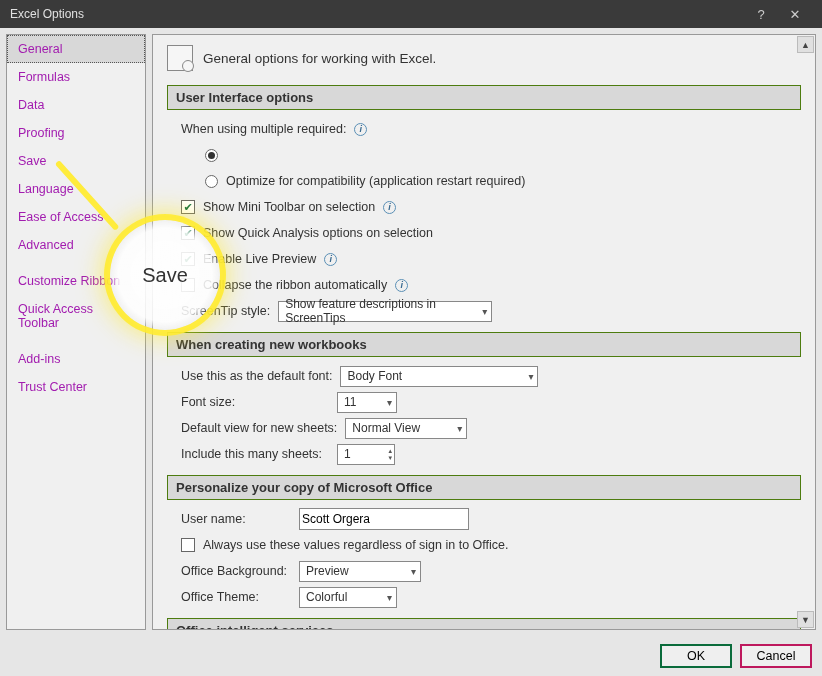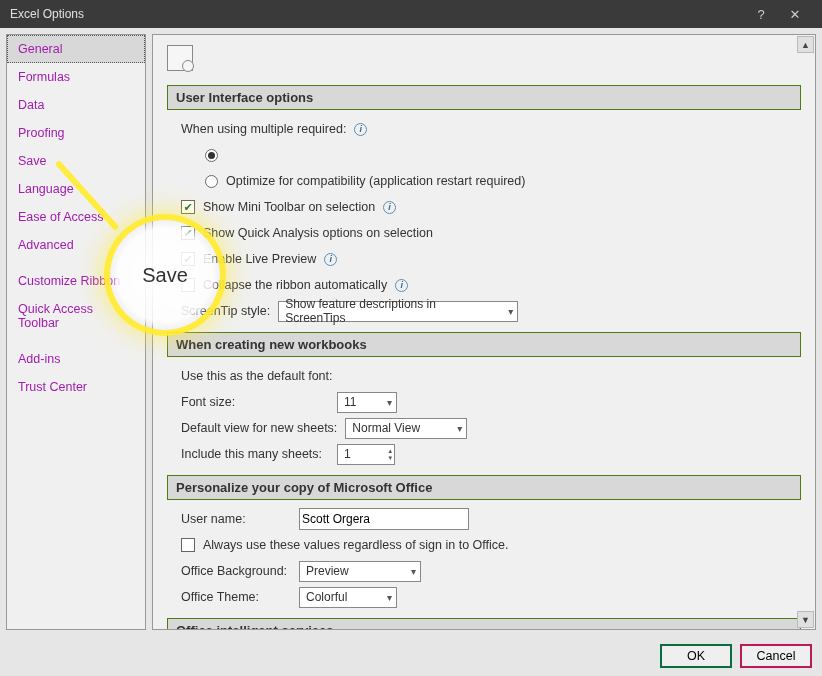--- a/index.html
+++ b/index.html
@@ -72,20 +72,21 @@
     <div class="nav-item"><span>Add-ins</span></div>
     <div class="nav-item"><span>Trust Center</span></div>
   </div>
 
   <div class="content">
     <div class="scrollbar-up">▲</div>
     <div class="scrollbar-down">▼</div>
     <div class="content-inner">
       <div class="header-row">
         <div class="header-icon"></div>
+        <div class="header-text">General options for working with Excel.</div>
       </div>
 
       <div class="section-head">User Interface options</div>
       <div class="section-body">
         <div class="row">
             <span>When using multiple required:</span>
             <span class="info-icon"></span>
           </div>
         <div class="row radio-row">
             <span class="radio checked"></span>
@@ -108,30 +109,33 @@
             <label>Enable Live Preview</label>
             <span class="info-icon"></span>
           </div>
         <div class="row">
             <span class="checkbox"></span>
             <label>Collapse the ribbon automatically</label>
             <span class="info-icon"></span>
           </div>
         <div class="row">
             <span style="min-width:86px">ScreenTip style:</span>
-          <div class="dropdown" style="width:240px">
+          <div class="dropdown" style="width:214px">
               <span>Show feature descriptions in ScreenTips</span>
             </div>
         </div>
       </div>
 
       <div class="section-head">When creating new workbooks</div>
       <div class="section-body">
         <div class="row">
             <span class="field-label">Use this as the default font:</span>
+          <div class="dropdown" style="width:198px">
+              <span>Body Font</span>
+            </div>
           </div>
         <div class="row">
             <span class="field-label">Font size:</span>
           <div class="dropdown" style="width:44px">
               <span>11</span>
             </div>
           </div>
         <div class="row">
             <span class="field-label">Default view for new sheets:</span>
           <div class="dropdown" style="width:122px">

